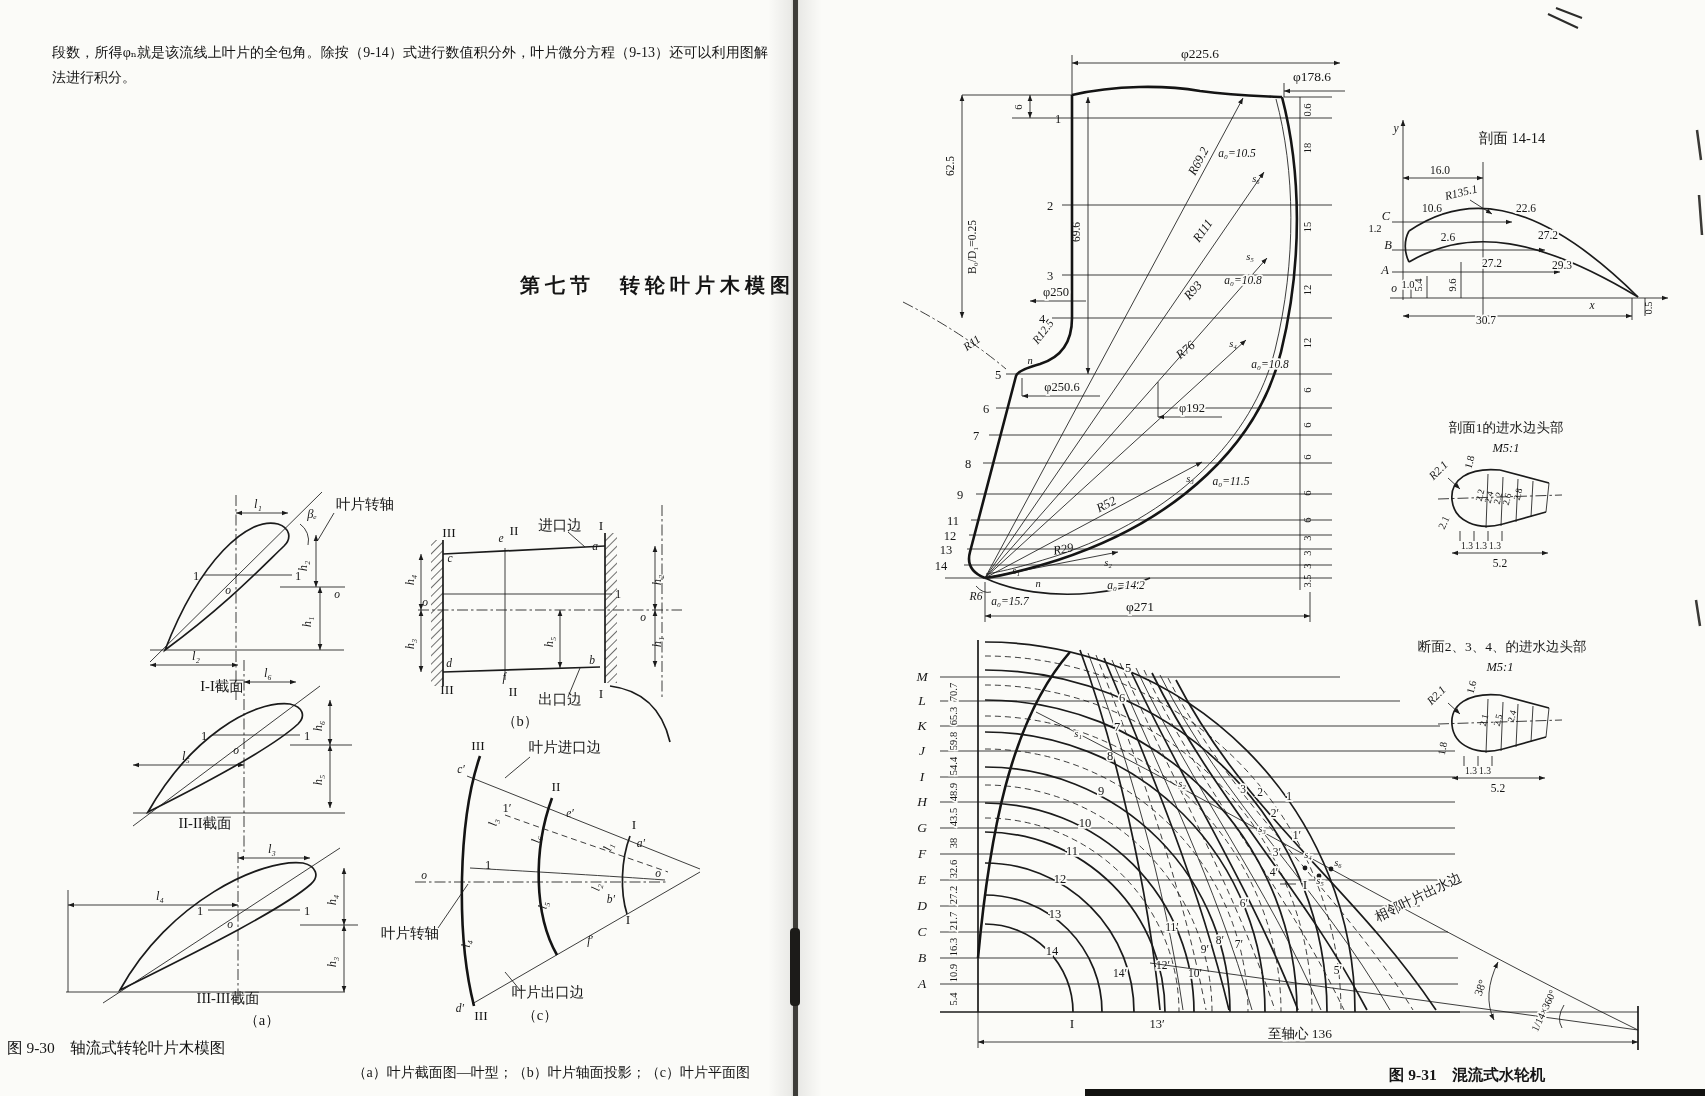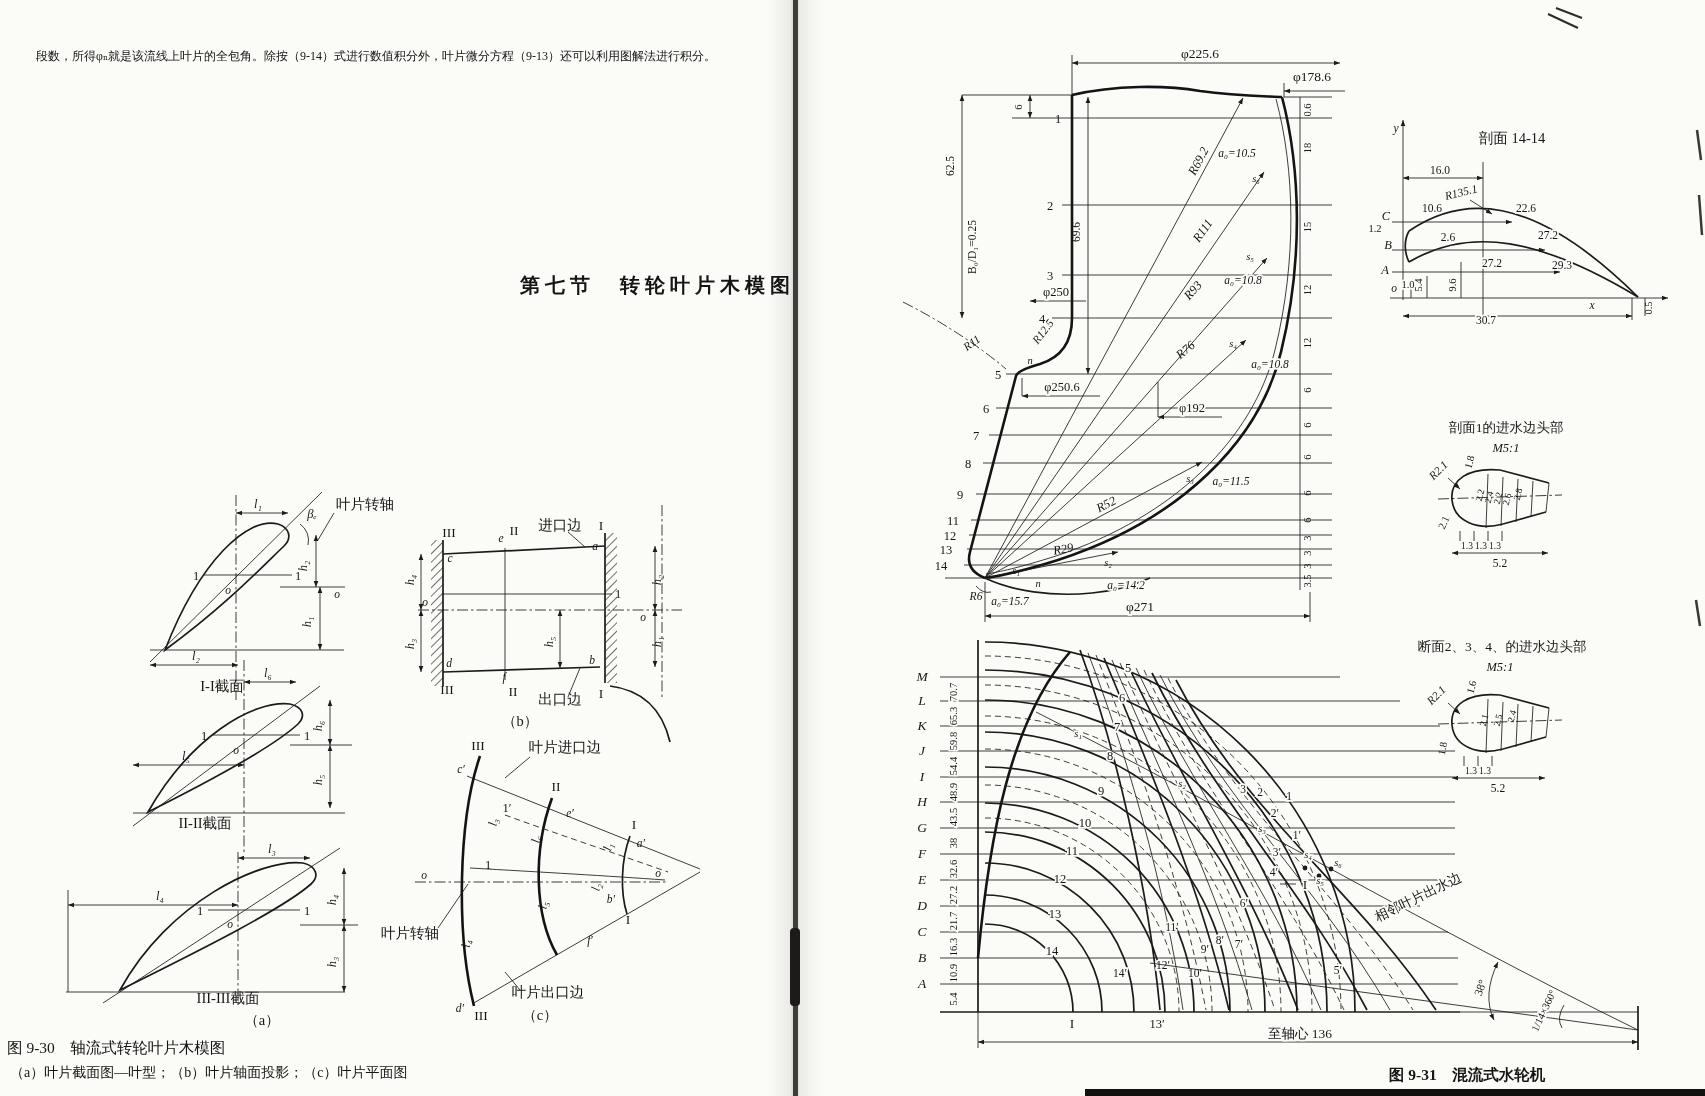--- a/index.html
+++ b/index.html
@@ -1,27 +1,27 @@
 <!DOCTYPE html>
 <html><head>
 <meta charset="utf-8">
 <style>
   html,body{margin:0;padding:0;background:#cfcfc9;}
   .spread{position:relative;width:1705px;height:1096px;background:#fbfbf8;overflow:hidden;
           font-family:"Liberation Serif","DejaVu Serif",serif;color:#151515;}
   .page{position:absolute;top:0;height:1096px;}
   .pgl{left:0;width:795px;}
   .pgr{left:795px;width:910px;}
-  .para{position:absolute;left:36px;width:716px;font-size:12px;line-height:32px;
+  .para{position:absolute;left:52px;width:716px;font-size:14px;line-height:25px;
         text-align:justify;color:#131313;margin:0;}
   .ind{text-indent:2em;}
   .heading{position:absolute;left:0;width:795px;margin:0;text-align:right;font-size:20px;
            font-weight:bold;letter-spacing:5px;}
   .cap{position:absolute;left:7px;width:740px;margin:0;font-size:15.5px;}
-  .capsub{position:absolute;left:10px;width:740px;margin:0;text-align:left;font-size:14px;}
+  .capsub{position:absolute;left:10px;width:740px;margin:0;text-align:right;font-size:14px;}
   svg{position:absolute;top:0;}
   svg text{font-family:"Liberation Serif","DejaVu Serif",serif;fill:#161616;text-anchor:middle;}
   .ts{text-anchor:start;}
   .f9{font-size:9.5px}.f10{font-size:10.5px}.f11{font-size:11.5px}.f12{font-size:12.5px}
   .f13{font-size:13.5px}.f14{font-size:14.5px}.f15{font-size:15.5px}
   .it{font-style:italic;}
   .halo{paint-order:stroke;stroke:#fbfbf8;stroke-width:3.5px;}
   .ln{stroke:#1b1b1b;stroke-width:0.85;fill:none;}
   .ln2{stroke:#1b1b1b;stroke-width:1.7;fill:none;}
   .ln3{stroke:#141414;stroke-width:2.6;fill:none;}

